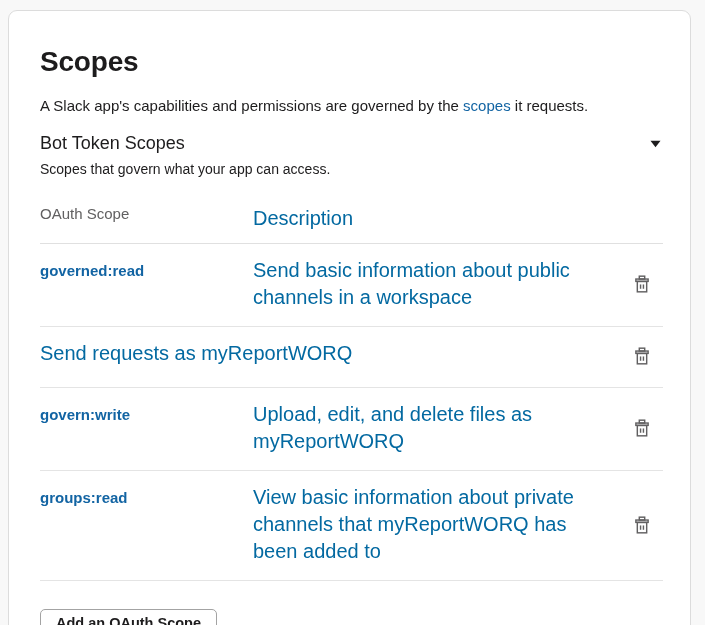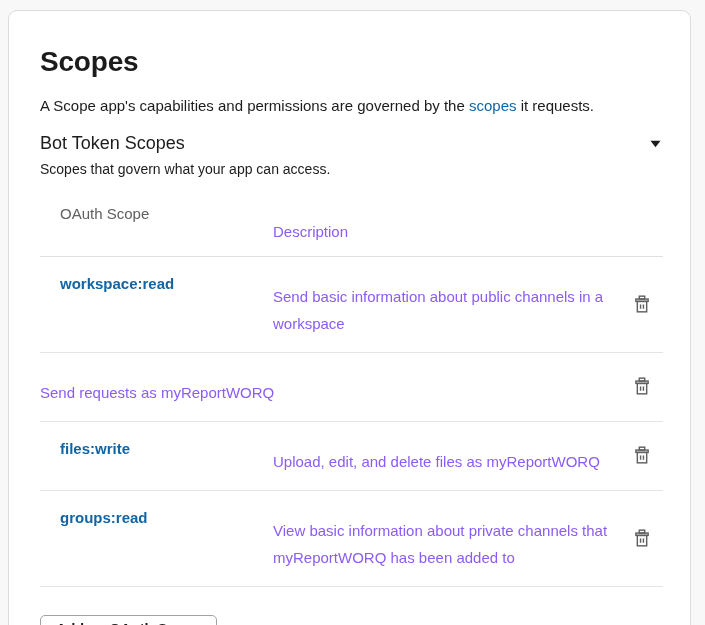--- a/index.html
+++ b/index.html
@@ -57,21 +57,21 @@
   .caret-btn {
     background: none;
     border: none;
     padding: 4px 2px;
     margin-top: 3px;
     cursor: pointer;
     line-height: 0;
   }
   .scopes-table { margin-top: 26px; }
   .row-grid { display: flex; align-items: flex-start; }
-  .col-scope { width: 213px; flex: 0 0 213px; margin-left: 20px; }
+  .col-scope { width: 213px; flex: 0 0 213px; }
   .col-desc  { flex: 1 1 auto; max-width: 356px; }
   .col-action {
     margin-left: auto;
     width: 42px;
     flex: 0 0 42px;
     display: flex;
     justify-content: center;
     align-self: center;
   }
   .thead {
@@ -84,24 +84,23 @@
   .trow {
     padding: 13px 0 15px 0;
     border-bottom: 1px solid #e4e4e4;
   }
   .scope-link {
     font-size: 15px;
     line-height: 27px;
     font-weight: 700;
   }
   .col-desc {
-    font-size: 15px;
+    font-size: 20px;
     line-height: 27px;
-    color: #8b5cf6;
-    margin-top: 13px;
+    color: #0369a1;
   }
   .trash-btn {
     background: none;
     border: none;
     padding: 6px;
     cursor: pointer;
     line-height: 0;
   }
   .add-btn {
     margin-top: 28px;
@@ -117,21 +116,21 @@
     cursor: pointer;
   }
 </style>
 </head>
 <body>
 
 <div class="card">
 
   <h1 class="page-title">Scopes</h1>
 
-  <p class="intro"><span>A Scope app's capabilities and permissions are governed by the </span><a href="#" class="inline-link">scopes</a><span> it requests.</span></p>
+  <p class="intro"><span>A Slack app's capabilities and permissions are governed by the </span><a href="#" class="inline-link">scopes</a><span> it requests.</span></p>
 
   <div class="section-header">
     <div>
       <h2>Bot Token Scopes</h2>
       <p class="subtitle">Scopes that govern what your app can access.</p>
     </div>
     <button class="caret-btn">
       <span>
         <svg width="11" height="8" viewBox="0 0 11 8">
             <path d="M0.5 0.8 H10.5 L5.5 7.2 Z" fill="#1d1c1d"></path>
@@ -142,21 +141,21 @@
 
   <div class="scopes-table">
 
     <div class="thead row-grid">
       <div class="col-scope">OAuth Scope</div>
       <div class="col-desc">Description</div>
       <div class="col-action"></div>
     </div>
 
     <div class="trow row-grid">
-      <div class="col-scope"><a href="#" class="scope-link">workspace:read</a></div>
+      <div class="col-scope"><a href="#" class="scope-link">governed:read</a></div>
       <div class="col-desc">Send basic information about public channels in a workspace</div>
       <div class="col-action">
         <button class="trash-btn">
           <span>
             <svg width="18" height="20" viewBox="0 0 20 21" fill="none" stroke="#616061" stroke-width="1.6">
               <rect x="7" y="1.8" width="6" height="3.2"></rect>
               <rect x="3.2" y="5" width="13.6" height="2.6"></rect>
               <rect x="4.8" y="7.6" width="10.4" height="11.6"></rect>
               <line x1="8.4" y1="11" x2="8.4" y2="15.8"></line>
               <line x1="11.6" y1="11" x2="11.6" y2="15.8"></line>
@@ -177,21 +176,21 @@
               <rect x="4.8" y="7.6" width="10.4" height="11.6"></rect>
               <line x1="8.4" y1="11" x2="8.4" y2="15.8"></line>
               <line x1="11.6" y1="11" x2="11.6" y2="15.8"></line>
             </svg>
           </span>
         </button>
       </div>
     </div>
 
     <div class="trow row-grid">
-      <div class="col-scope"><a href="#" class="scope-link">files:write</a></div>
+      <div class="col-scope"><a href="#" class="scope-link">govern:write</a></div>
       <div class="col-desc">Upload, edit, and delete files as myReportWORQ</div>
       <div class="col-action">
         <button class="trash-btn">
           <span>
             <svg width="18" height="20" viewBox="0 0 20 21" fill="none" stroke="#616061" stroke-width="1.6">
               <rect x="7" y="1.8" width="6" height="3.2"></rect>
               <rect x="3.2" y="5" width="13.6" height="2.6"></rect>
               <rect x="4.8" y="7.6" width="10.4" height="11.6"></rect>
               <line x1="8.4" y1="11" x2="8.4" y2="15.8"></line>
               <line x1="11.6" y1="11" x2="11.6" y2="15.8"></line>

